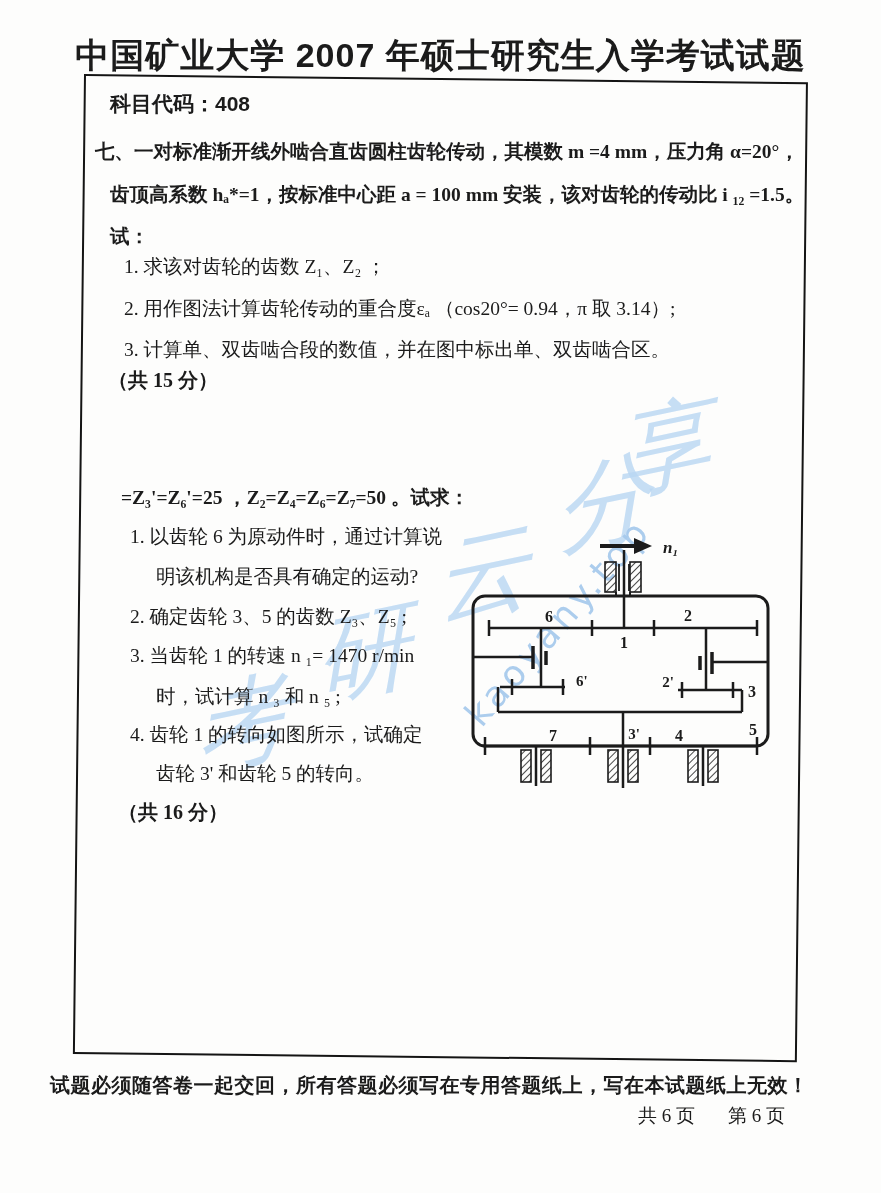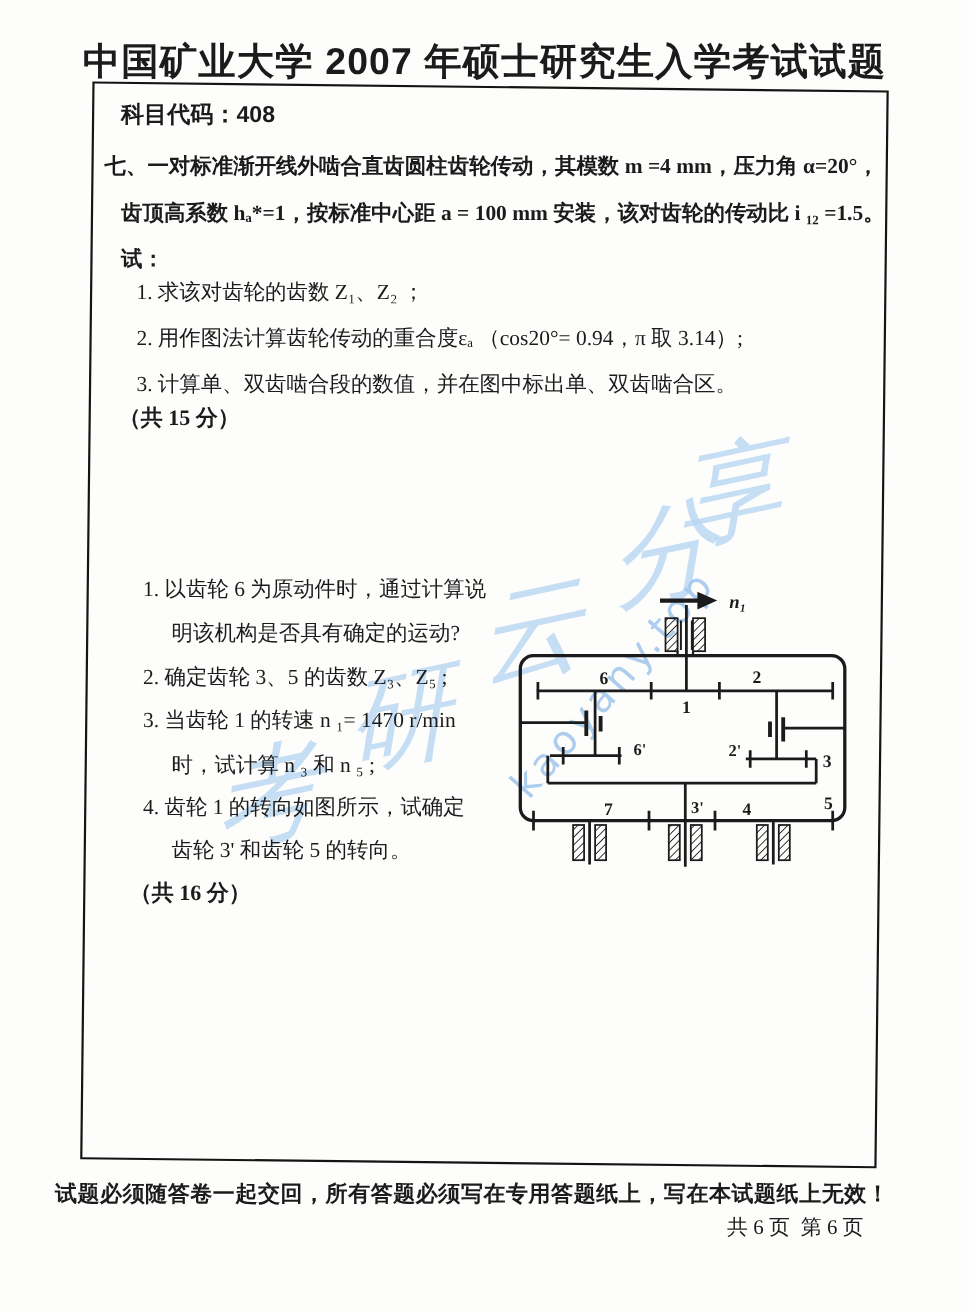--- a/index.html
+++ b/index.html
@@ -82,20 +82,21 @@
   </div>
 
   <div class="abs t bold" style="left:95px;top:140px;">七、一对标准渐开线外啮合直齿圆柱齿轮传动，其模数 m =4 mm，压力角 α=20°，</div>
   <div class="abs t bold" style="left:110px;top:183px;">齿顶高系数 hₐ*=1，按标准中心距 a = 100 mm 安装，该对齿轮的传动比 i ₁₂ =1.5。</div>
   <div class="abs t bold" style="left:110px;top:225px;">试：</div>
   <div class="abs t" style="left:124px;top:255px;">1. 求该对齿轮的齿数 Z₁、Z₂ ；</div>
   <div class="abs t" style="left:124px;top:297px;">2. 用作图法计算齿轮传动的重合度εₐ （cos20°= 0.94，π 取 3.14）;</div>
   <div class="abs t" style="left:124px;top:338px;">3. 计算单、双齿啮合段的数值，并在图中标出单、双齿啮合区。</div>
   <div class="abs t score" style="left:108px;top:368px;">（共 15 分）</div>
 
+  <div class="abs t bold" style="left:121px;top:486px;">=Z₃'=Z₆'=25 ，Z₂=Z₄=Z₆=Z₇=50 。试求：</div>
   <div class="abs t" style="left:130px;top:525px;">1. 以齿轮 6 为原动件时，通过计算说</div>
   <div class="abs t" style="left:156px;top:565px;text-align:center;">明该机构是否具有确定的运动?</div>
   <div class="abs t" style="left:130px;top:605px;">2. 确定齿轮 3、5 的齿数 Z₃、Z₅ ;</div>
   <div class="abs t" style="left:130px;top:644px;text-align:center;">3. 当齿轮 1 的转速 n ₁= 1470 r/min</div>
   <div class="abs t" style="left:156px;top:685px;">时，试计算 n ₃ 和 n ₅ ;</div>
   <div class="abs t" style="left:130px;top:723px;">4. 齿轮 1 的转向如图所示，试确定</div>
   <div class="abs t" style="left:156px;top:762px;">齿轮 3' 和齿轮 5 的转向。</div>
   <div class="abs t score" style="left:118px;top:800px;">（共 16 分）</div>
 
   <svg class="abs" style="left:450px;top:528px;z-index:2;" width="360" height="285" viewBox="0 0 360 285">
@@ -201,16 +202,16 @@
       <text x="224" y="159" font-size="15" text-anchor="end">2'</text>
       <text x="298" y="169" text-anchor="start">3</text>
       <text x="103" y="213">7</text>
       <text x="184" y="211" font-size="15">3'</text>
       <text x="229" y="213">4</text>
       <text x="303" y="207">5</text>
     </g>
   </svg>
 
   <div class="abs notice" style="left:50px;top:1072px;">试题必须随答卷一起交回，所有答题必须写在专用答题纸上，写在本试题纸上无效！</div>
-  <div class="abs pages" style="left:638px;top:1103px;margin-left:23px;">共 6 页</div>
+  <div class="abs pages" style="left:638px;top:1103px;">共 6 页</div>
   <div class="abs pages" style="left:728px;top:1103px;">第 6 页</div>
 
 </div>
 
 </body></html>

